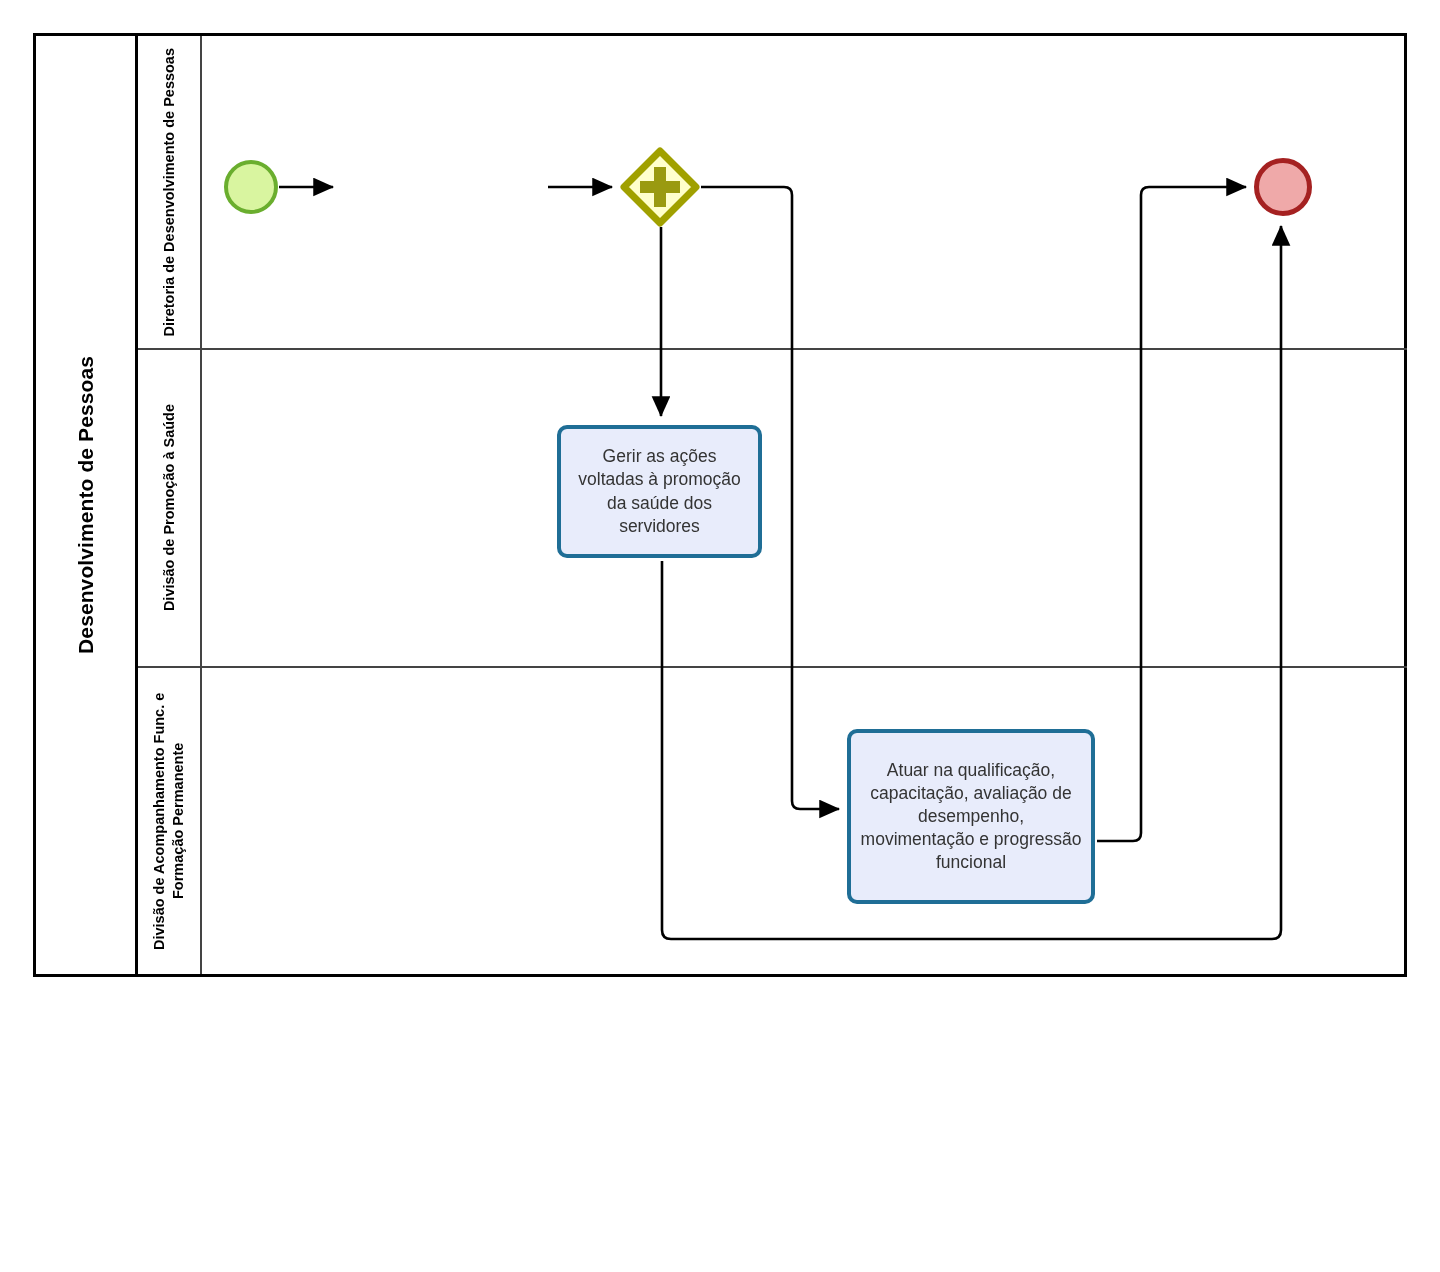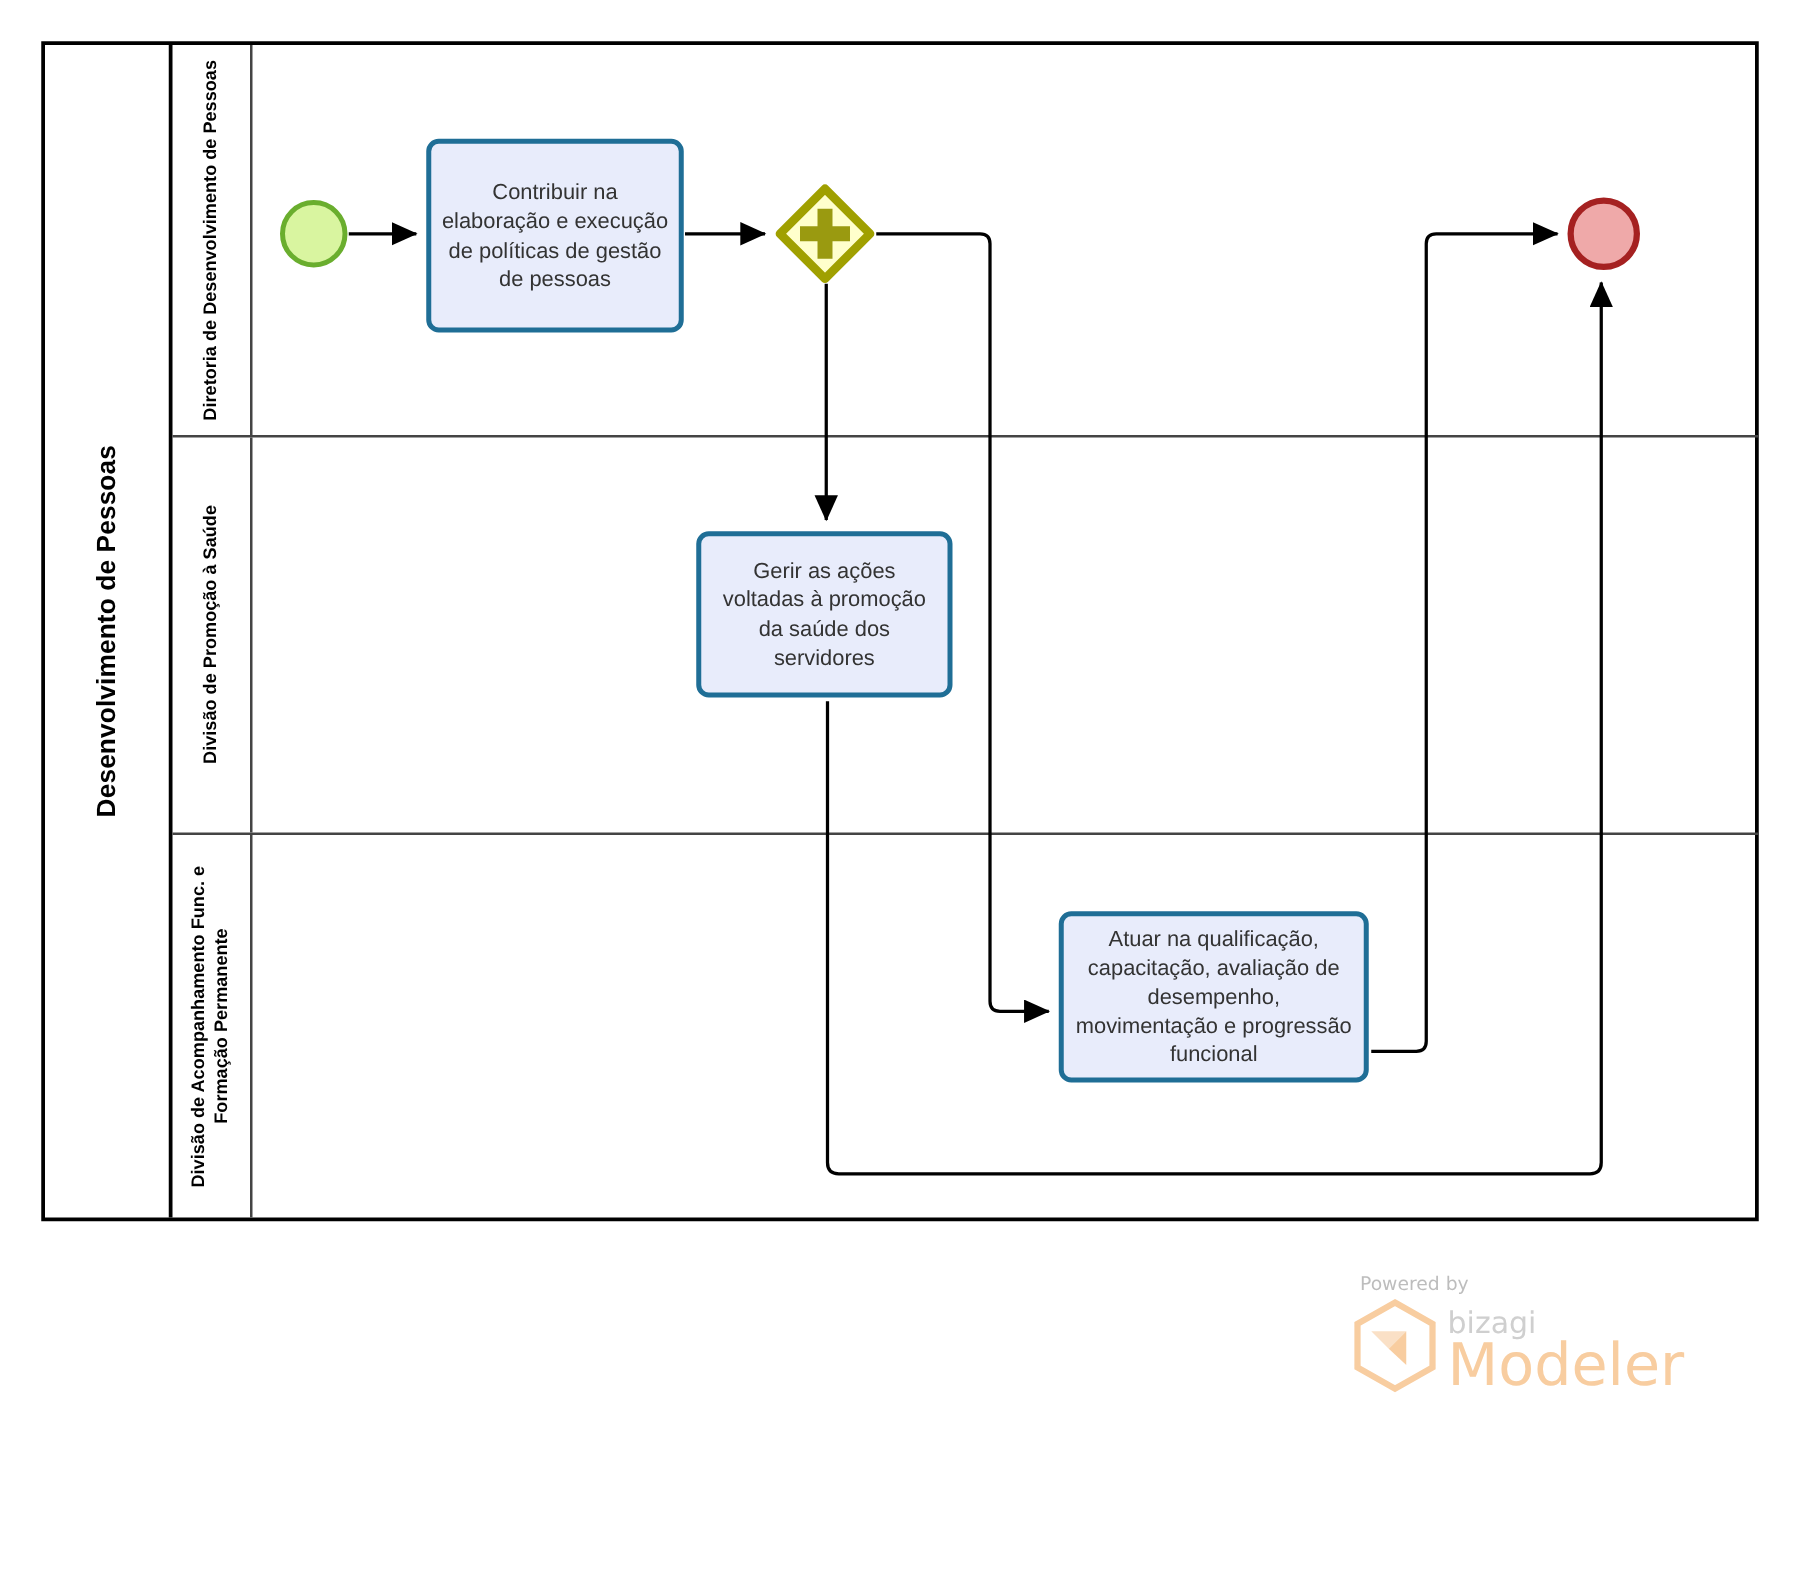--- a/index.html
+++ b/index.html
@@ -116,21 +116,21 @@
     align-items: center;
     justify-content: center;
     text-align: center;
     color: #333333;
     font-size: 17.5px;
     line-height: 1.32;
     padding: 4px 8px;
   }
   .task-1 { left: 341px;  top: 111px; width: 206px; height: 155px; }
   .task-2 { left: 557px;  top: 425px; width: 205px; height: 133px; }
-  .task-3 { left: 847px;  top: 729px; width: 248px; height: 137px; }
+  .task-3 { left: 847px;  top: 729px; width: 248px; height: 175px; }
 
   .gateway {
     left: 620px; top: 147px;
     width: 80px; height: 80px;
   }
   .gateway svg { display: block; }
 
   
   #connectors {
     position: absolute;
@@ -216,49 +216,32 @@
 
     <path d="M701,187 L784,187 Q792,187 792,195 L792,801 Q792,809 800,809 L839,809" stroke="#000000" stroke-width="2.6" fill="none" marker-end="url(#arrow)"></path>
 
     <path d="M662,561 L662,930 Q662,939 671,939 L1272,939 Q1281,939 1281,930 L1281,226" stroke="#000000" stroke-width="2.6" fill="none" marker-end="url(#arrow)"></path>
 
     <path d="M1097,841 L1133,841 Q1141,841 1141,833 L1141,195 Q1141,187 1149,187 L1246,187" stroke="#000000" stroke-width="2.6" fill="none" marker-end="url(#arrow)"></path>
   </svg>
 
   <div class="shape event event-start"></div>
 
-  <div class="shape task task-1">
-    <span>Contribuir na elaboração e execução de políticas de gestão de pessoas</span>
-  </div>
 
   <div class="shape gateway">
     <svg width="80" height="80" viewBox="0 0 80 80" xmlns="http://www.w3.org/2000/svg">
       <polygon points="40,4 76,40 40,76 4,40" fill="#FFFFCC" stroke="#A0A000" stroke-width="7" stroke-linejoin="round"></polygon>
       <path d="M34,20 L46,20 L46,34 L60,34 L60,46 L46,46 L46,60 L34,60 L34,46 L20,46 L20,34 L34,34 Z" fill="#9A9A10"></path>
     </svg>
   </div>
 
   <div class="shape task task-2">
     <span>Gerir as ações voltadas à promoção da saúde dos servidores</span>
   </div>
 
   <div class="shape task task-3">
     <span>Atuar na qualificação, capacitação, avaliação de desempenho, movimentação e progressão funcional</span>
   </div>
 
   <div class="shape event event-end"></div>
 
-  <div class="watermark">
-    <div class="powered">Powered by</div>
-    <div class="logo-row">
-      <svg width="72" height="78" viewBox="0 0 72 78">
-        <polygon points="36,4 66,21 66,56 36,73 6,56 6,21" fill="none" stroke="#F8CDA0" stroke-width="5"></polygon>
-        <polygon points="17,27 45,27 31,41" fill="#FAE0C6"></polygon>
-        <polygon points="45,27 45,54 31,41" fill="#F8CDA0"></polygon>
-      </svg>
-      <div class="wordmarks">
-        <div class="bizagi">bizagi</div>
-        <div class="modeler">Modeler</div>
-      </div>
-    </div>
-  </div>
 
 </div>
 
 </body></html>

